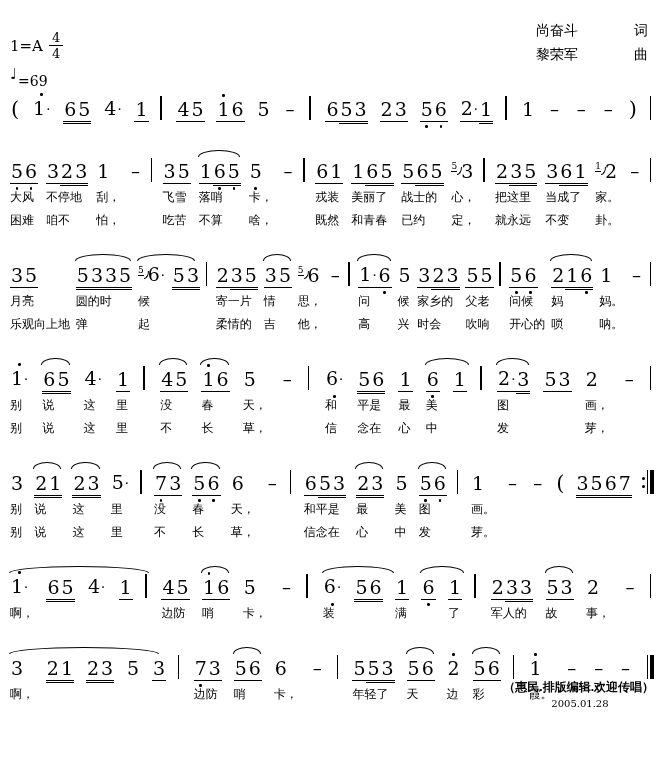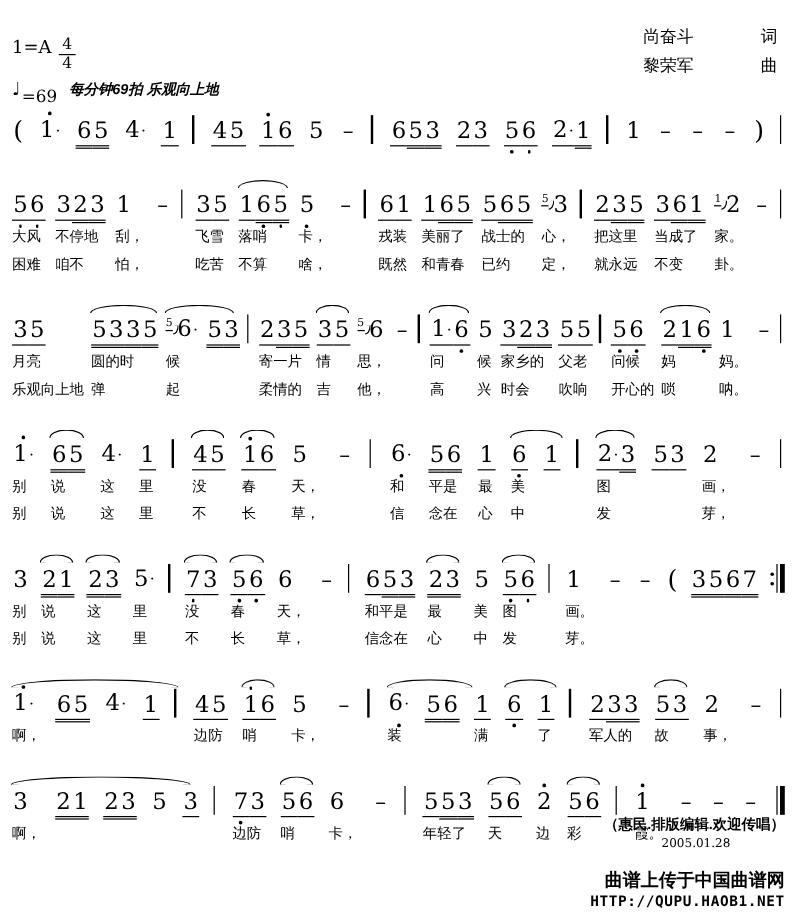--- a/index.html
+++ b/index.html
@@ -7,21 +7,21 @@
        font-family:"Liberation Sans",sans-serif;}
   .page{position:relative;width:664px;height:764px;}
 
   
   .header{position:relative;height:86px;}
   .title{position:absolute;left:0;right:0;top:2px;text-align:center;
          font-family:"DejaVu Serif",serif;font-weight:bold;font-size:34px;
          letter-spacing:16px;padding-left:16px;}
   .credits{position:absolute;right:16px;top:22px;width:112px;font-size:14px;}
   .credit-row{display:flex;justify-content:space-between;margin-bottom:6px;}
-  .keytime{position:absolute;left:10px;top:30px;display:flex;
+  .keytime{position:absolute;left:10px;top:30px;display:flex;align-items:center;
            font-family:"DejaVu Serif",serif;font-size:15px;}
   .ts{display:inline-flex;flex-direction:column;align-items:center;margin-left:6px;
       font-size:13px;line-height:1;}
   .ts .den{border-top:1px solid #000;}
   .ts span{padding:1px 3px;}
   .tempo{position:absolute;left:10px;top:59px;font-size:13px;display:flex;align-items:center;}
   .tnote{font-family:"DejaVu Sans",sans-serif;font-size:15px;margin-right:1px;}
   .teq{font-family:"DejaVu Serif",serif;font-size:14px;margin-top:14px;}
   .ttext{margin-left:10px;font-weight:bold;font-style:italic;font-size:12px;}
 
@@ -92,21 +92,20 @@
     <div class="keytime">
       <span>1=A</span>
       <span class="ts">
         <span class="num">4</span>
         <span class="den">4</span>
       </span>
     </div>
     <div class="tempo">
       <span class="tnote">♩</span>
       <span class="teq">=69</span>
-      <span class="ttext">每分钟69拍 乐观向上地</span>
     </div>
   </div>
 
   <div id="score">
       <div class="system sys-nolyr">
         <span class="cell">
           <span class="arcz"></span>
           <span class="nrow">
             <span class="paren">(</span>
           </span>
@@ -1335,18 +1334,14 @@
           </span>
           <span class="lyr lyr1">&nbsp;</span>
         </span>
         <div class="annot">
           <div class="an1">（惠民.排版编辑.欢迎传唱）</div>
           <div class="an2">2005.01.28</div>
         </div>
       </div>
     </div>
 
-  <div class="sitefooter">
-    <div class="sitename">曲谱上传于中国曲谱网</div>
-    <div class="url">HTTP://QUPU.HAOB1.NET</div>
-  </div>
 
 </div>
 
 </body></html>

